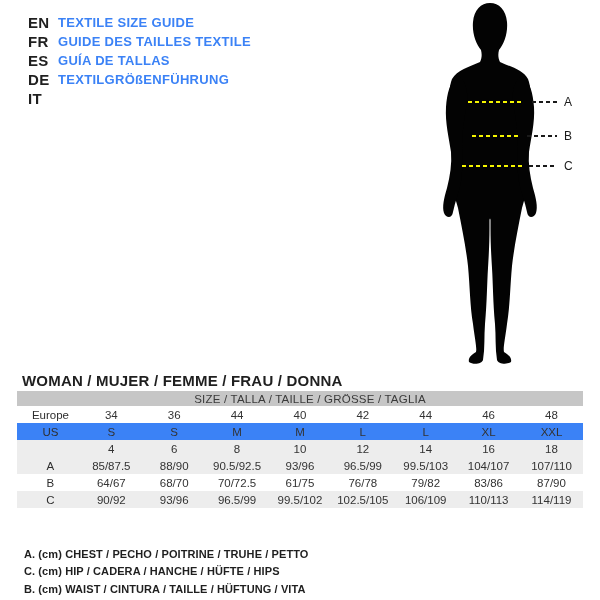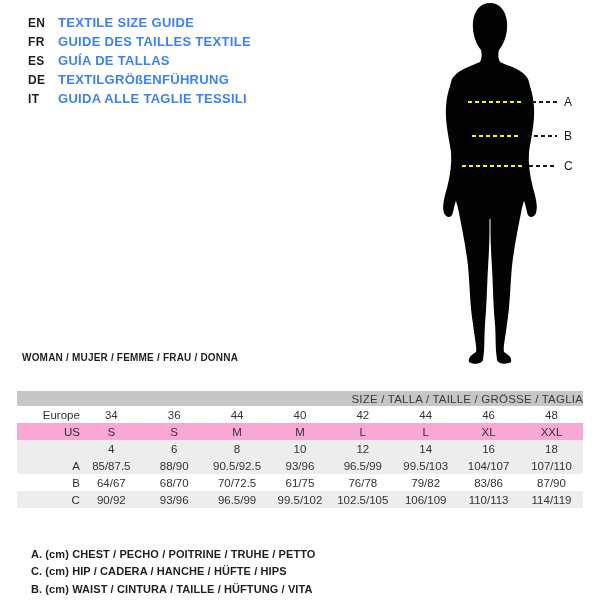--- a/index.html
+++ b/index.html
@@ -3,38 +3,38 @@
 <meta charset="utf-8">
 <style>
   html,body{margin:0;padding:0;background:#fff;}
   #stage{
     position:relative;width:600px;height:600px;background:#ffffff;
     font-family:"Liberation Sans", sans-serif;color:#2e2e2e;overflow:hidden;
   }
   
   .lang-block{position:absolute;left:28px;top:13px;}
   .lang-row{display:flex;height:19px;align-items:center;}
-  .lang-code{width:30px;font-size:12px;font-weight:700;letter-spacing:.3px;color:#1f1f1f;}
+  .lang-code{width:30px;font-size:15px;font-weight:700;letter-spacing:.3px;color:#1f1f1f;}
   .lang-text{font-size:13px;font-weight:700;letter-spacing:.3px;color:#3b82f6;white-space:nowrap;}
   
   .figure-svg{position:absolute;left:420px;top:0px;width:180px;height:372px;}
   .marker-label{font-family:"Liberation Sans",sans-serif;font-size:12px;}
   .dash{stroke-width:2;stroke-dasharray:4 3;fill:none;}
   
-  .section-title{position:absolute;left:22px;top:352px;font-size:10px;font-weight:700;
+  .section-title{position:absolute;left:22px;top:372px;font-size:15px;font-weight:700;
     letter-spacing:.2px;color:#1f1f1f;white-space:nowrap;}
   
   table.size-table{position:absolute;left:17px;top:391px;width:566px;
     border-collapse:collapse;table-layout:fixed;font-size:11.5px;color:#333;}
   table.size-table td{padding:0;text-align:center;height:17px;vertical-align:middle;overflow:hidden;white-space:nowrap;}
-  table.size-table .header-cell{height:15px;text-align:right;padding-left:20px;
+  table.size-table .header-cell{height:15px;text-align:center;padding-left:20px;
     font-size:11.5px;color:#3a3a3a;letter-spacing:.2px;}
-  table.size-table .row-label{text-align:right;padding-left:4px;width:74px;color:#2e2e2e;}
-  
-  .legend-block{position:absolute;left:24px;top:546px;margin-left:7px;}
+  table.size-table .row-label{text-align:center;padding-left:4px;width:74px;color:#2e2e2e;}
+  
+  .legend-block{position:absolute;left:24px;top:546px;}
   .legend-line{height:17.4px;line-height:17.4px;font-size:11px;font-weight:700;
     letter-spacing:.1px;color:#1f1f1f;white-space:nowrap;}
 </style>
 </head>
 <body>
 
 <div id="stage">
 
   <div class="lang-block">
       <div class="lang-row">
@@ -48,21 +48,20 @@
       <div class="lang-row">
         <span class="lang-code">ES</span>
         <span class="lang-text">GUÍA DE TALLAS</span>
       </div>
       <div class="lang-row">
         <span class="lang-code">DE</span>
         <span class="lang-text">TEXTILGRÖßENFÜHRUNG</span>
       </div>
       <div class="lang-row">
         <span class="lang-code">IT</span>
-        <span class="lang-text">GUIDA ALLE TAGLIE TESSILI</span>
       </div>
     </div>
 
   <svg class="figure-svg" viewBox="420 0 180 372" xmlns="http://www.w3.org/2000/svg">
 
     <path d="M 490 3
              C 499 3 506 10 507 22
              C 508 33 504 44 499 50
              C 498 54 498 58 500 62
              C 511 67 523 70 528 79
@@ -152,21 +151,21 @@
           <td class="row-label">Europe</td>
           <td>34</td>
           <td>36</td>
           <td>44</td>
           <td>40</td>
           <td>42</td>
           <td>44</td>
           <td>46</td>
           <td>48</td>
         </tr>
-        <tr style="background: #f9a8d4;">
+        <tr style="background: #3b82f6;">
           <td class="row-label">US</td>
           <td>S</td>
           <td>S</td>
           <td>M</td>
           <td>M</td>
           <td>L</td>
           <td>L</td>
           <td>XL</td>
           <td>XXL</td>
         </tr>

